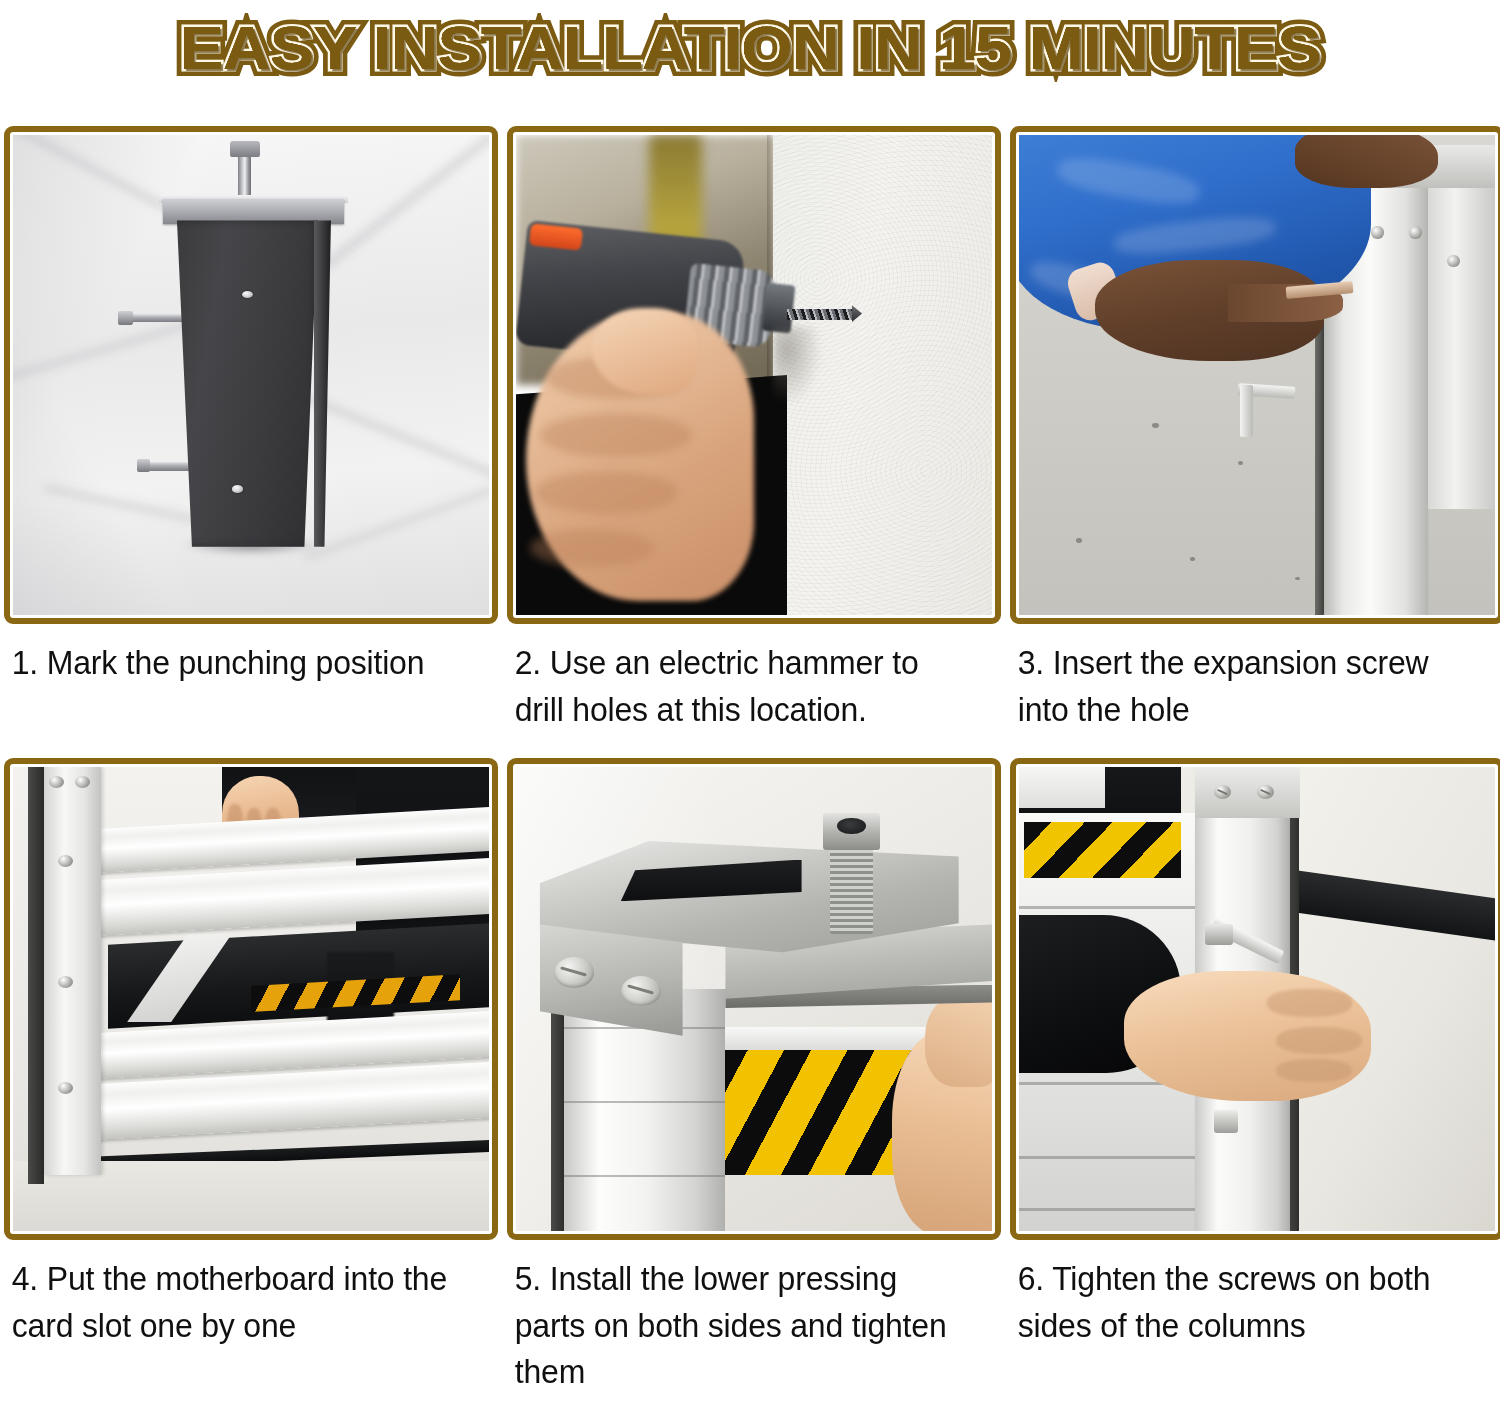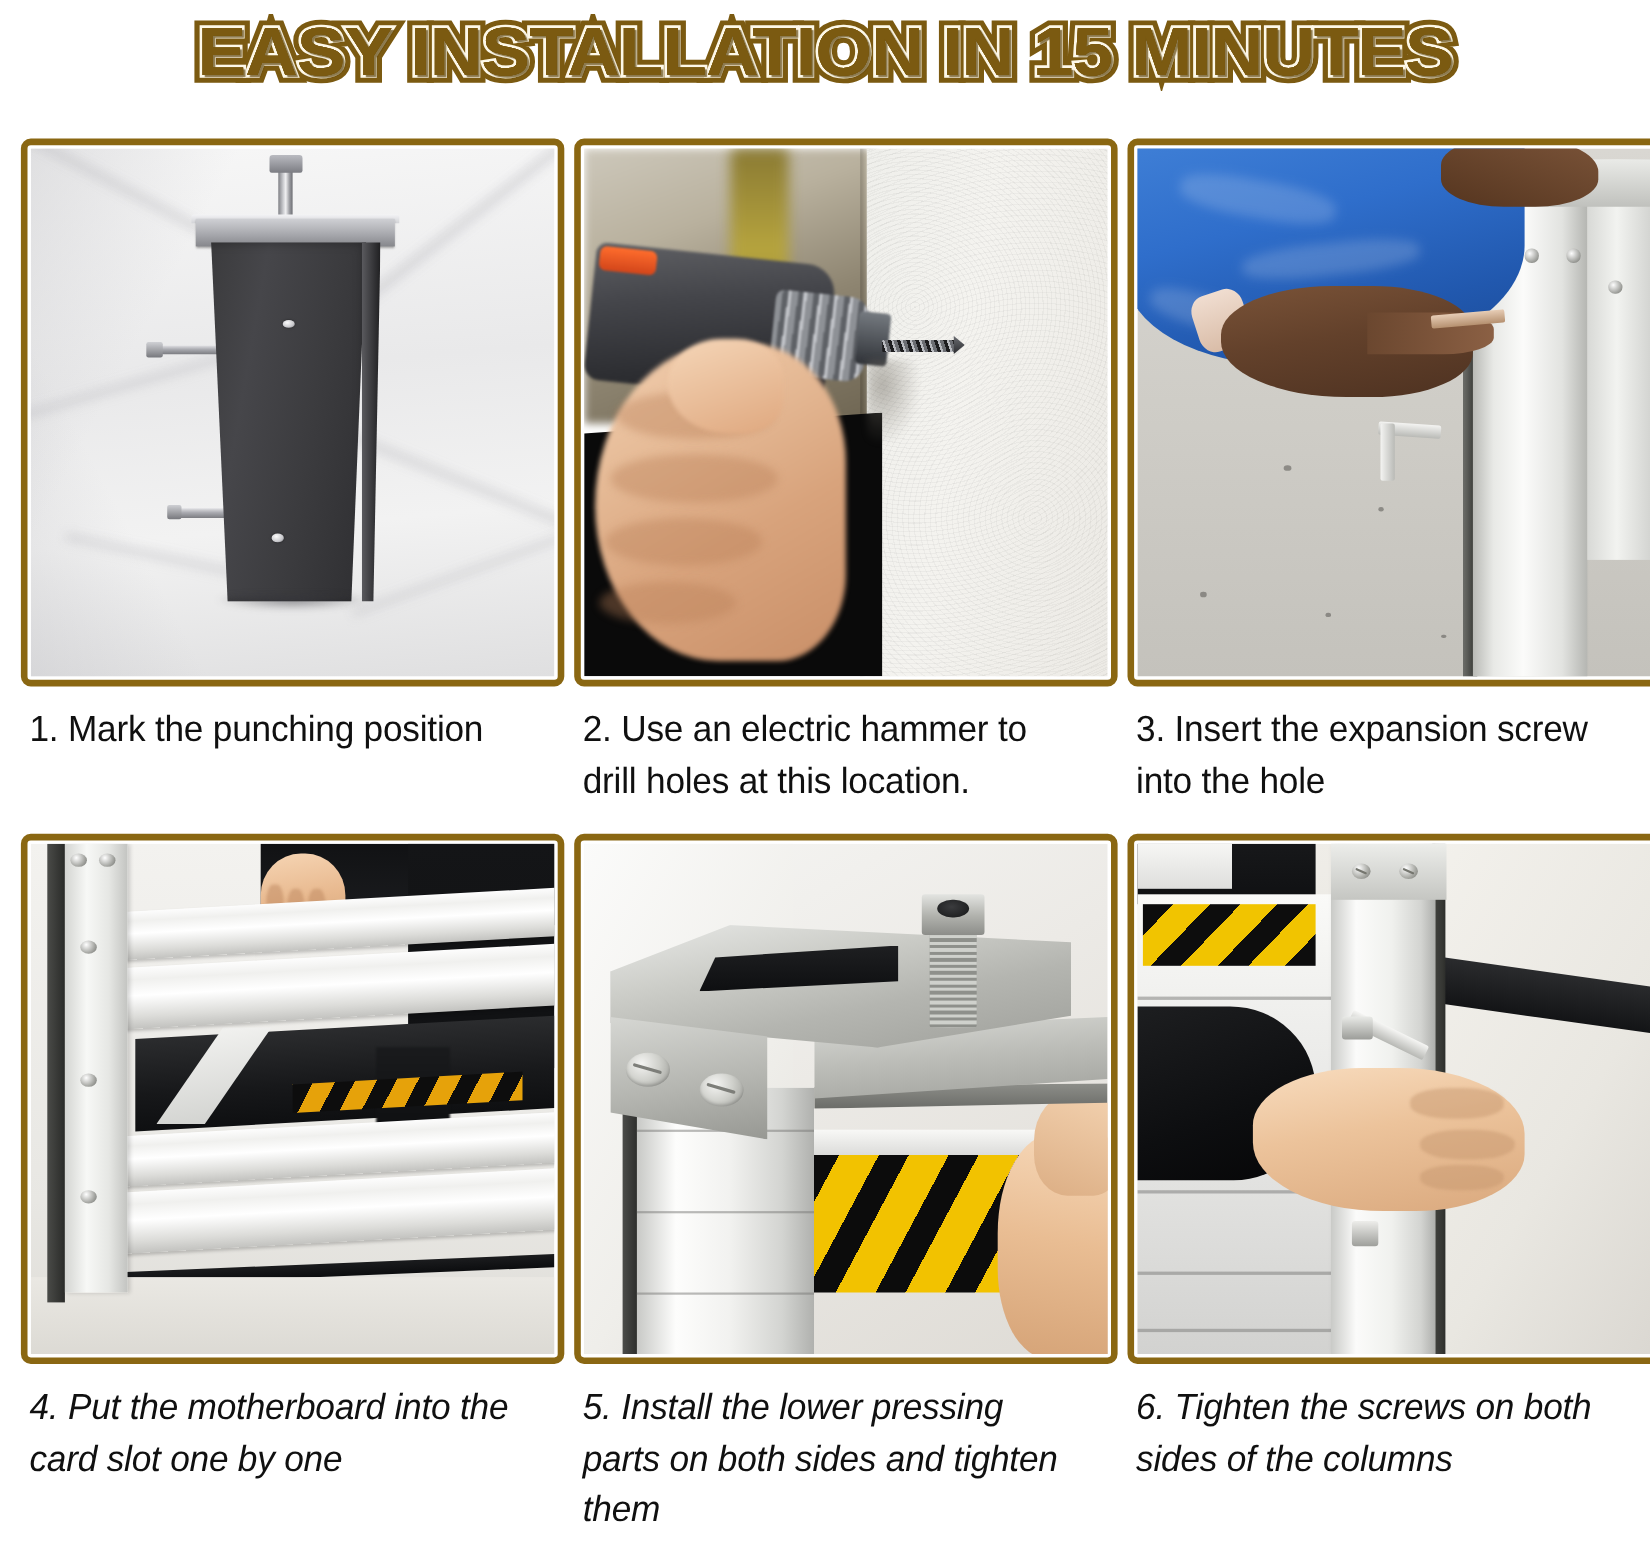--- a/index.html
+++ b/index.html
@@ -61,26 +61,26 @@
     color: #7b5a11;
     -webkit-text-stroke: 0px transparent;
     z-index: 3;
   }
 
   
   .step-grid {
     display: grid;
     grid-template-columns: 494px 494px 494px;
     column-gap: 9px;
-    padding: 0 19px;
+    padding: 0 4px;
     box-sizing: border-box;
     width: 1500px;
   }
   .row-one { margin-top: 30px; }
-  .row-two { margin-top: 24px; font-style: italic; }
+  .row-two { margin-top: 24px; }
 
   .step-cell {
     display: flex;
     flex-direction: column;
   }
 
   .photo-frame {
     border: 6px solid #8a6712;
     border-radius: 9px;
     box-sizing: border-box;

